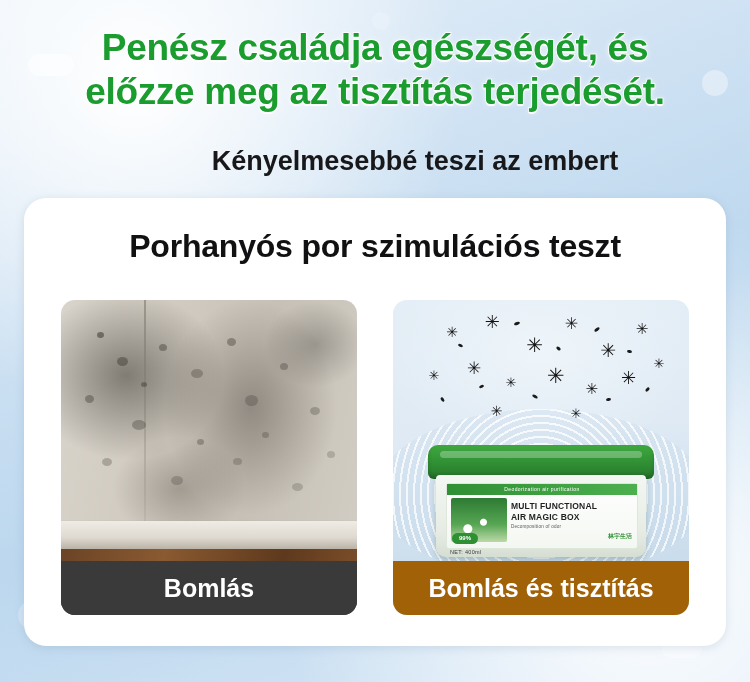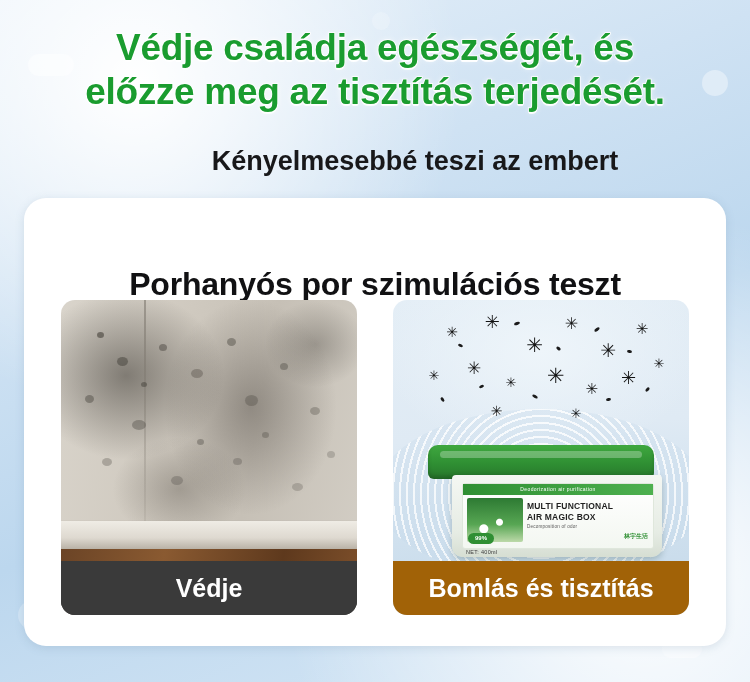--- a/index.html
+++ b/index.html
@@ -86,21 +86,20 @@
   .card-title {
     position: absolute;
     left: 0;
     top: 30px;
     width: 702px;
     text-align: center;
     font-size: 32px;
     font-weight: bold;
     color: #111113;
     letter-spacing: -0.2px;
-    margin-top: 38px;
   }
 
   
   .panel {
     position: absolute;
     top: 102px;
     width: 296px;
     height: 315px;
     border-radius: 14px;
     overflow: hidden;
@@ -229,21 +228,21 @@
   .box-lid:after {
     content: "";
     position: absolute;
     left: 12px; right: 12px; top: 6px;
     height: 7px;
     border-radius: 6px;
     background: rgba(255,255,255,0.28);
   }
   .box-body {
     position: absolute;
-    left: 16px;
+    left: 0;
     top: 30px;
     width: 210px;
     height: 82px;
     border-radius: 4px 4px 10px 10px;
     background: linear-gradient(to bottom, #f4f7f3 0%, #e6ece4 70%, #d6ded3 100%);
     box-shadow: 0 3px 6px rgba(40,70,60,0.25);
     overflow: hidden;
   }
   .label-band {
     position: absolute;
@@ -333,21 +332,21 @@
 
 <div class="poster">
 
   <div class="bubble b1"></div>
   <div class="bubble b2"></div>
   <div class="bubble b3"></div>
   <div class="bubble b4"></div>
   <div class="bubble b5"></div>
 
   <div class="headline">
-    <span class="l1">Védje családja egészségét, és</span>
+    <span class="l1">Penész családja egészségét, és</span>
     <span class="l2">előzze meg az tisztítás terjedését.</span>
   </div>
 
   <div class="subhead">Kényelmesebbé teszi az embert</div>
 
   <div class="card">
 
     <div class="card-title">Porhanyós por szimulációs teszt</div>
 
     <div class="panel left">
@@ -370,21 +369,21 @@
         <div class="speckle" style="left:78%;top:58%;width:11px;height:8px;opacity:.4;"></div>
         <div class="speckle" style="left:46%;top:44%;width:7px;height:6px;opacity:.6;"></div>
         <div class="speckle" style="left:27%;top:26%;width:6px;height:5px;opacity:.8;"></div>
         <div class="speckle" style="left:68%;top:42%;width:7px;height:6px;opacity:.5;"></div>
         <div class="speckle" style="left:90%;top:48%;width:8px;height:7px;opacity:.4;"></div>
 
         <div class="baseboard"></div>
         <div class="floor"></div>
         <div class="dark-strip"></div>
       </div>
-      <div class="panel-caption">Védje</div>
+      <div class="panel-caption">Bomlás</div>
     </div>
 
     <div class="panel right">
       <div class="prodbg">
 
         <div class="ripple"></div>
 
         <span class="star" style="left:18%;top:8%;">✳</span>
         <span class="star" style="left:31%;top:4%;font-size:18px;">✳</span>
         <span class="star" style="left:45%;top:11%;font-size:20px;">✳</span>

